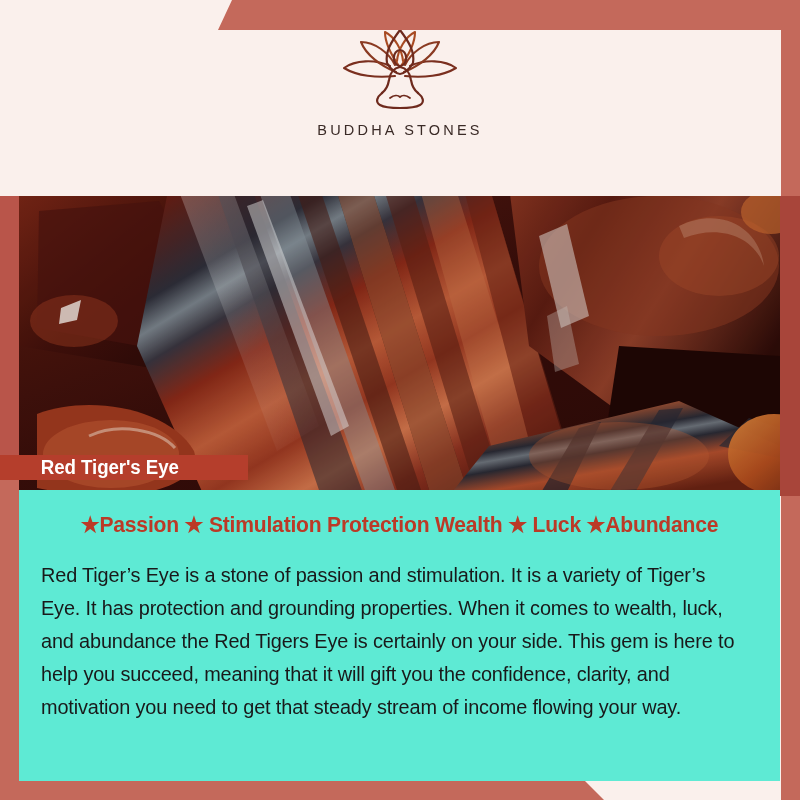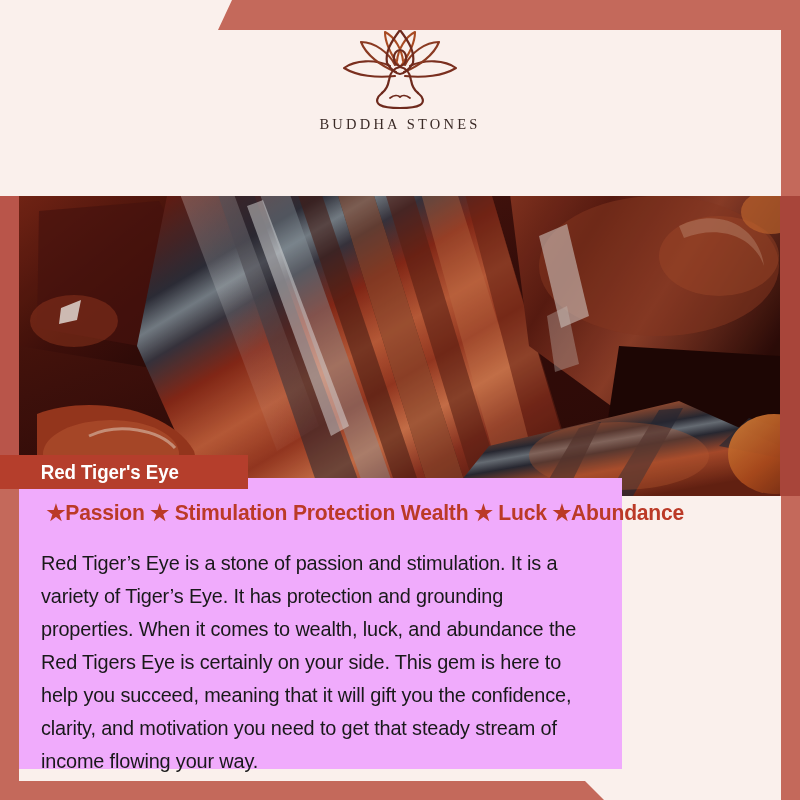--- a/index.html
+++ b/index.html
@@ -79,22 +79,22 @@
     display: flex;
     flex-direction: column;
     align-items: center;
   }
   .logo-mark {
     width: 130px;
     height: 84px;
     display: block;
   }
   .logo-word {
-    margin-top: 6px;
-    font-family: Liberation Serif, serif;
+    margin-top: 12px;
+    font-family: Liberation Sans, sans-serif;
     font-size: 14.5px;
     letter-spacing: 3.2px;
     color: #3a2a26;
     text-align: center;
     white-space: nowrap;
   }
 
   
   .title-plaque {
     position: absolute;
@@ -130,45 +130,45 @@
     background: #4a1410;
   }
   .photo svg { display: block; width: 761px; height: 300px; }
 
   
   .stone-banner {
     position: absolute;
     top: 455px;
     left: 0;
     width: 248px;
-    height: 34px;
+    height: 25px;
     background: #b53e2c;
     display: flex;
     align-items: center;
     z-index: 7;
   }
   .stone-banner-label {
     margin-left: 38px;
     color: #ffffff;
     font-family: "Liberation Sans Narrow", "Liberation Sans", sans-serif;
     font-size: 19.5px;
     font-weight: bold;
     letter-spacing: -0.1px;
     white-space: nowrap;
     transform: scaleX(0.96);
   }
 
   
   .content {
     position: absolute;
-    top: 478px;
+    top: 490px;
     left: 19px;
-    width: 603px;
+    width: 761px;
     height: 291px;
-    background: #f0abfc;
+    background: #5eead4;
     z-index: 4;
   }
   .content-inner {
     padding: 22px 22px 0 22px;
   }
   .keywords {
     color: #bb3a27;
     font-family: "Liberation Sans Narrow", "Liberation Sans", sans-serif;
     font-size: 21.5px;
     font-weight: bold;

